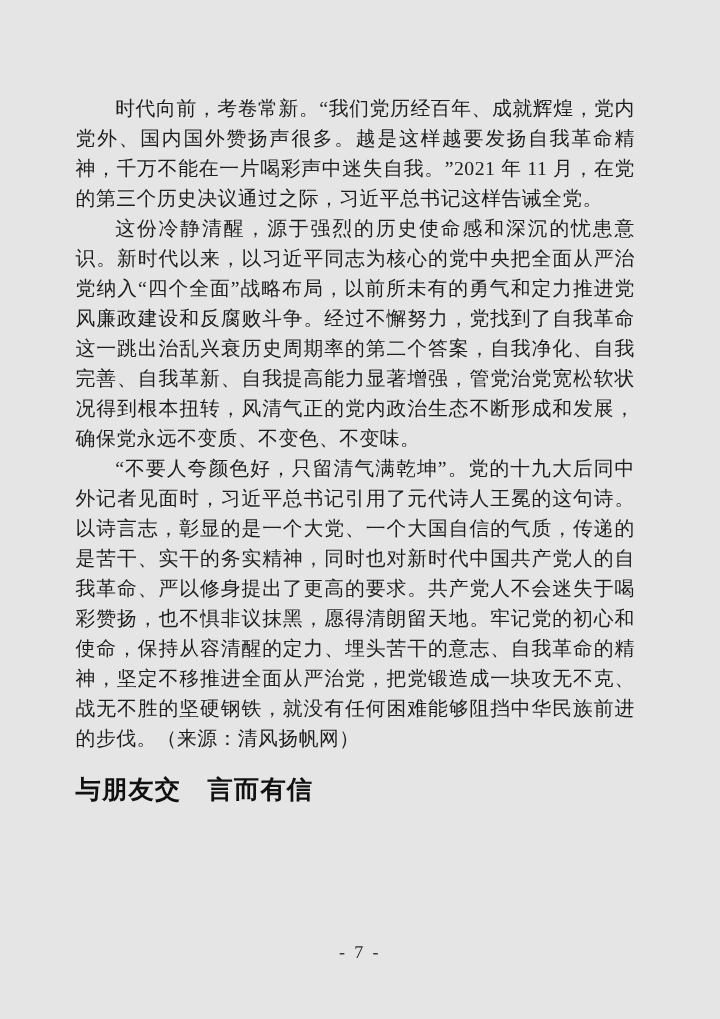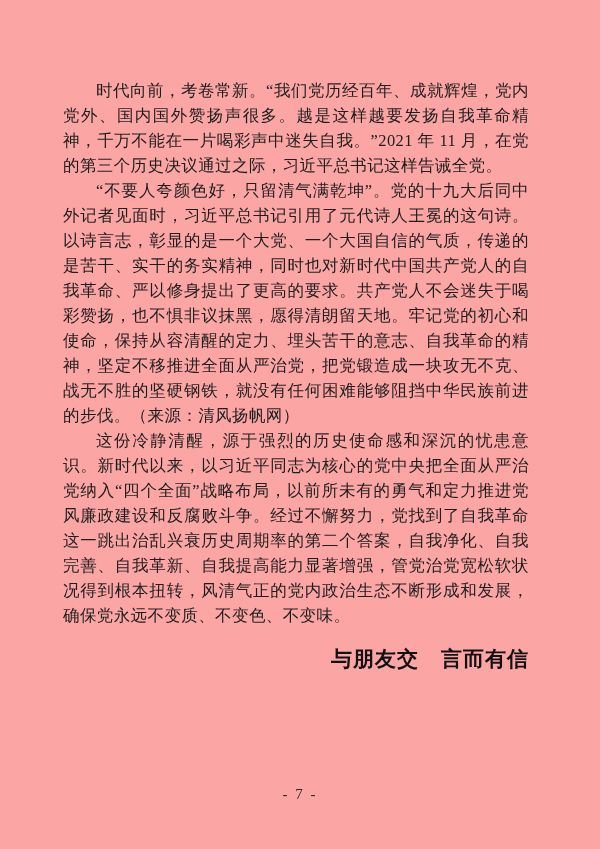--- a/index.html
+++ b/index.html
@@ -5,21 +5,21 @@
   html, body {
     margin: 0;
     padding: 0;
     background: #ffffff;
   }
   .page {
     position: relative;
     width: 600px;
     height: 849px;
     margin: 0 auto;
-    background: #fca5a5;
+    background: #e5e5e5;
     overflow: hidden;
     font-family: "Liberation Serif", "DejaVu Serif", serif;
     color: #1e1e1e;
   }
   .content {
     position: absolute;
     top: 78px;
     left: 63px;
     width: 466px;
   }
@@ -39,39 +39,39 @@
     font-weight: bold;
     color: #141414;
     letter-spacing: 0.5px;
   }
   .doc-title {
     margin: 16px 0 26px 0;
     font-family: "Liberation Sans", "DejaVu Sans", sans-serif;
     font-size: 21px;
     line-height: 30px;
     font-weight: bold;
-    text-align: right;
+    text-align: left;
     color: #111111;
     letter-spacing: 1px;
   }
   .page-number {
     position: absolute;
     left: 0;
     right: 0;
     top: 786px;
     text-align: center;
     font-size: 15px;
     color: #2a2a2a;
     letter-spacing: 2px;
   }
 </style>
 </head>
 <body>
 
 <div class="page">
   <div class="content">
     <p class="body-para">时代向前，考卷常新。“我们党历经百年、成就辉煌，党内党外、国内国外赞扬声很多。越是这样越要发扬自我革命精神，千万不能在一片喝彩声中迷失自我。”2021 年 11 月，在党的第三个历史决议通过之际，习近平总书记这样告诫全党。</p>
+    <p class="body-para">这份冷静清醒，源于强烈的历史使命感和深沉的忧患意识。新时代以来，以习近平同志为核心的党中央把全面从严治党纳入“四个全面”战略布局，以前所未有的勇气和定力推进党风廉政建设和反腐败斗争。经过不懈努力，党找到了自我革命这一跳出治乱兴衰历史周期率的第二个答案，自我净化、自我完善、自我革新、自我提高能力显著增强，管党治党宽松软状况得到根本扭转，风清气正的党内政治生态不断形成和发展，确保党永远不变质、不变色、不变味。</p>
     <p class="body-para">“不要人夸颜色好，只留清气满乾坤”。党的十九大后同中外记者见面时，习近平总书记引用了元代诗人王冕的这句诗。以诗言志，彰显的是一个大党、一个大国自信的气质，传递的是苦干、实干的务实精神，同时也对新时代中国共产党人的自我革命、严以修身提出了更高的要求。共产党人不会迷失于喝彩赞扬，也不惧非议抹黑，愿得清朗留天地。牢记党的初心和使命，保持从容清醒的定力、埋头苦干的意志、自我革命的精神，坚定不移推进全面从严治党，把党锻造成一块攻无不克、战无不胜的坚硬钢铁，就没有任何困难能够阻挡中华民族前进的步伐。（来源：清风扬帆网）</p>
-    <p class="body-para">这份冷静清醒，源于强烈的历史使命感和深沉的忧患意识。新时代以来，以习近平同志为核心的党中央把全面从严治党纳入“四个全面”战略布局，以前所未有的勇气和定力推进党风廉政建设和反腐败斗争。经过不懈努力，党找到了自我革命这一跳出治乱兴衰历史周期率的第二个答案，自我净化、自我完善、自我革新、自我提高能力显著增强，管党治党宽松软状况得到根本扭转，风清气正的党内政治生态不断形成和发展，确保党永远不变质、不变色、不变味。</p>
     <h1 class="doc-title">与朋友交　言而有信</h1>
   </div>
   <div class="page-number">- 7 -</div>
 </div>
 
 </body></html>

